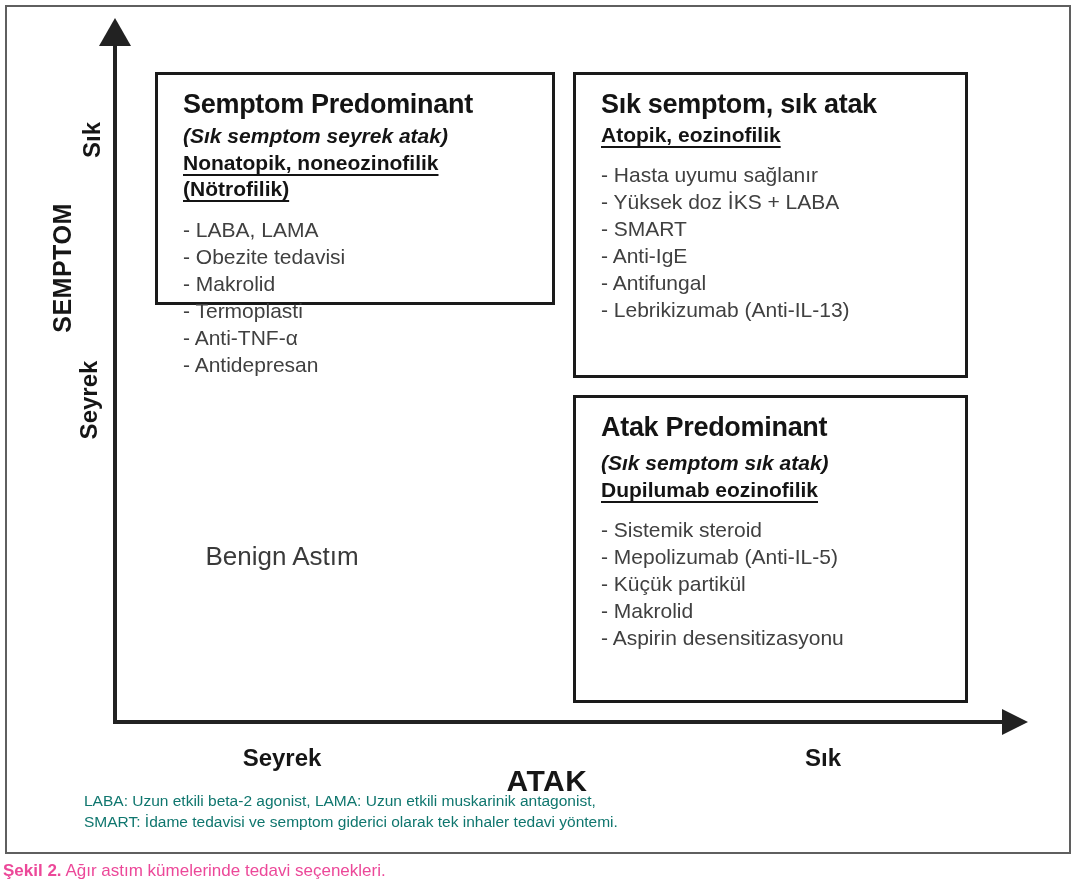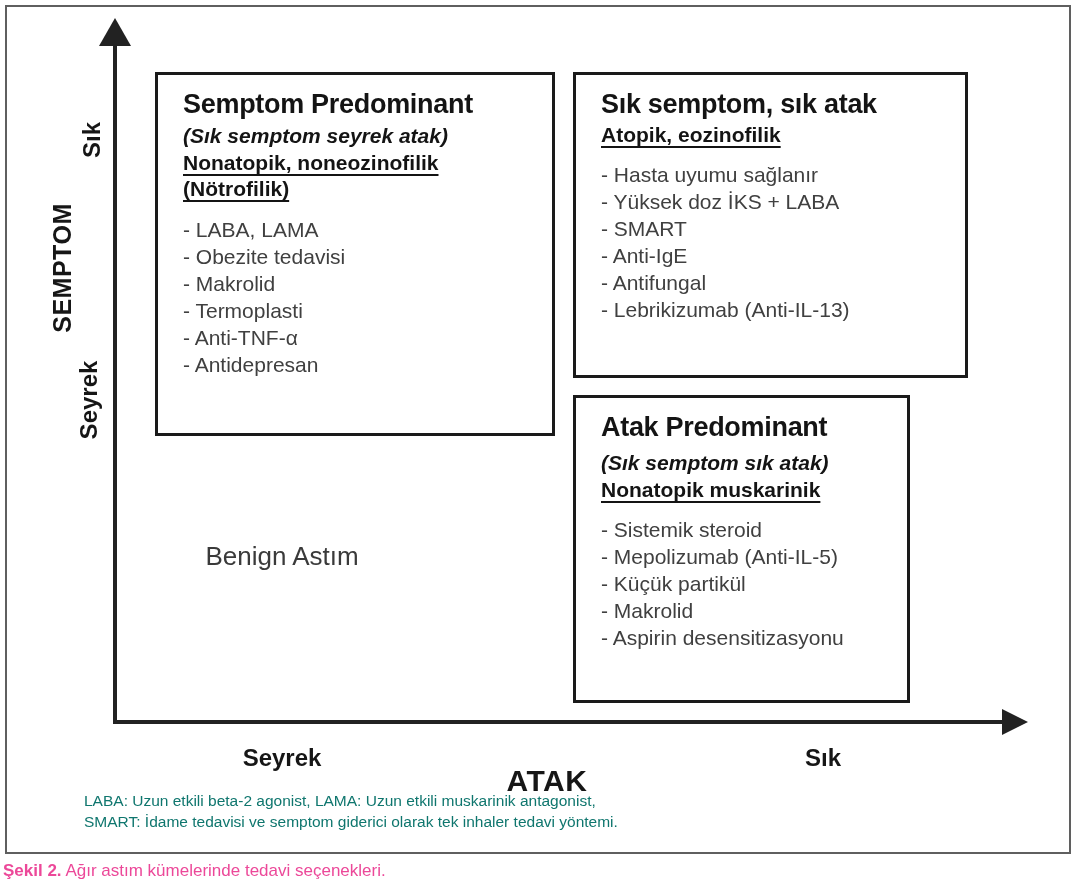--- a/index.html
+++ b/index.html
@@ -68,23 +68,23 @@
   .xlab-sik    { left: 823px; top: 744px; }
 
   
   .qbox {
     position: absolute;
     border: 3px solid #1a1a1a;
     background: #ffffff;
     box-sizing: border-box;
     padding: 14px 10px 0 25px;
   }
-  .q1 { left: 155px; top: 72px;  width: 400px; height: 364px; }
+  .q1 { left: 155px; top: 72px;  width: 400px; height: 233px; }
   .q2 { left: 573px; top: 72px;  width: 395px; height: 306px; }
-  .q3 { left: 573px; top: 395px; width: 337px; height: 308px; }
+  .q3 { left: 573px; top: 395px; width: 395px; height: 308px; }
 
   .q-title {
     font-size: 27px;
     font-weight: bold;
     line-height: 1.15;
     letter-spacing: -0.3px;
     color: #141414;
   }
   .q-subtitle {
     font-size: 21px;
@@ -186,21 +186,21 @@
         <div class="list-item">- SMART</div>
         <div class="list-item">- Anti-IgE</div>
         <div class="list-item">- Antifungal</div>
         <div class="list-item">- Lebrikizumab (Anti-IL-13)</div>
       </div>
   </div>
 
   <div class="qbox q3">
     <div class="q-title">Atak Predominant</div>
     <div class="q-subtitle">(Sık semptom sık atak)</div>
-    <div class="q-subtype">Nonatopik muskarinik</div>
+    <div class="q-subtype">Dupilumab eozinofilik</div>
     <div class="q-list">
         <div class="list-item">- Sistemik steroid</div>
         <div class="list-item">- Mepolizumab (Anti-IL-5)</div>
         <div class="list-item">- Küçük partikül</div>
         <div class="list-item">- Makrolid</div>
         <div class="list-item">- Aspirin desensitizasyonu</div>
       </div>
   </div>
 
   <div class="benign">Benign Astım</div>

